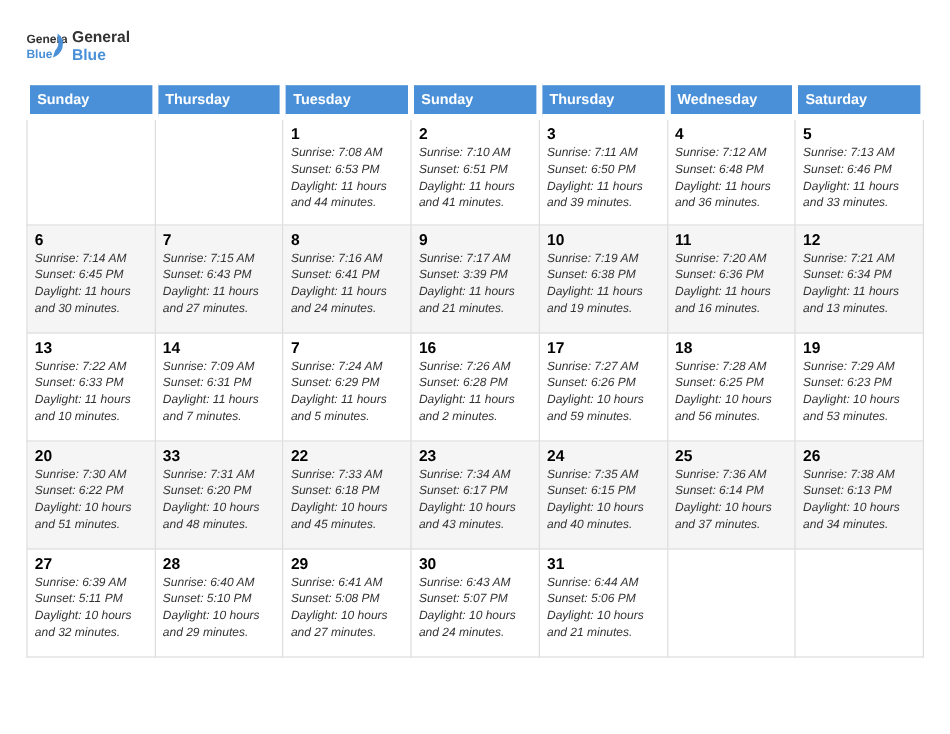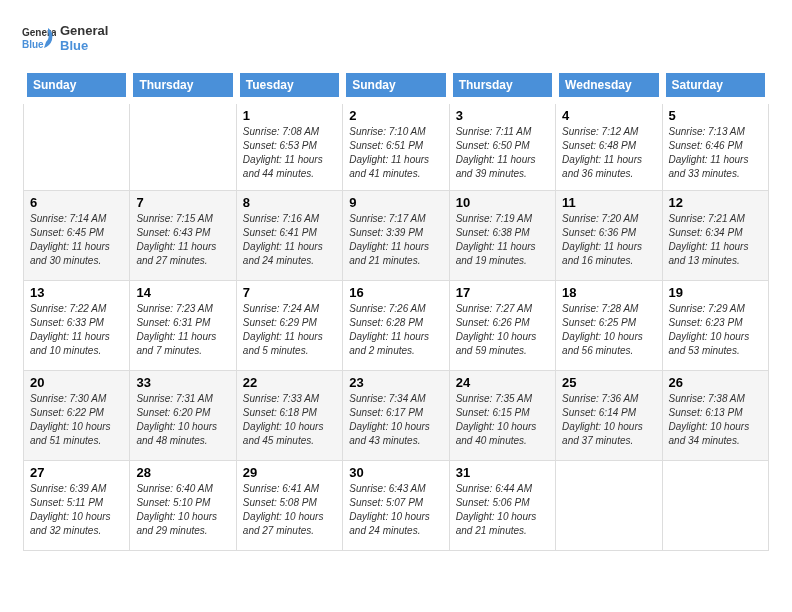--- a/index.html
+++ b/index.html
@@ -45,21 +45,21 @@
     }
     thead tr {
       background: #4a90d9;
       color: #fff;
     }
     thead th {
       padding: 5px 6px;
       text-align: left;
       font-size: 12px;
       font-weight: bold;
-      border: 7px solid #ffffff;
+      border: 5px solid #ffffff;
     }
     tbody tr {
       background: #fff;
     }
     tbody tr:nth-child(even) {
       background: #f5f5f5;
     }
     td {
       padding: 4px 6px;
       border: 1px solid #ddd;
@@ -194,21 +194,21 @@
       </tr>
       <tr>
         <td>
           <div class="day-num">13</div>
           <div class="day-info">Sunrise: 7:22 AM
 Sunset: 6:33 PM
 Daylight: 11 hours and 10 minutes.</div>
         </td>
         <td>
           <div class="day-num">14</div>
-          <div class="day-info">Sunrise: 7:23 AM
+          <div class="day-info">Sunrise: 7:09 AM
 Sunset: 6:31 PM
 Daylight: 11 hours and 7 minutes.</div>
         </td>
         <td>
           <div class="day-num">7</div>
           <div class="day-info">Sunrise: 7:24 AM
 Sunset: 6:29 PM
 Daylight: 11 hours and 5 minutes.</div>
         </td>
         <td>

